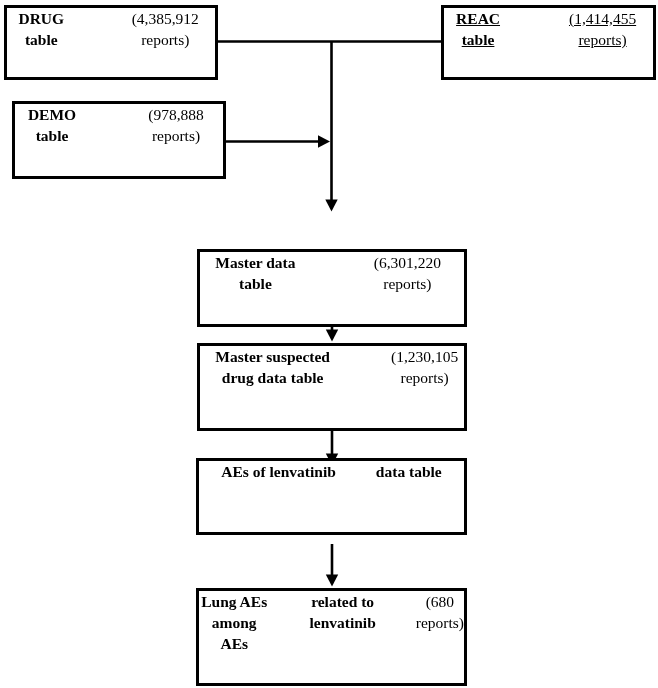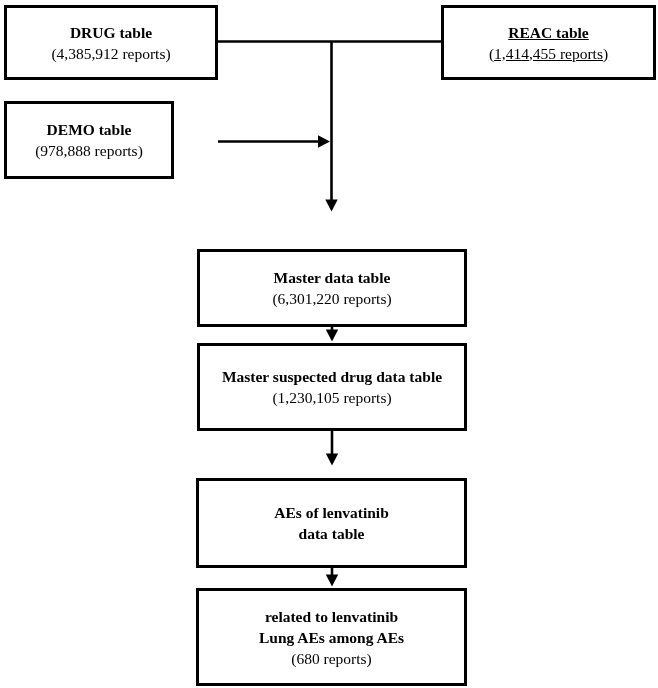--- a/index.html
+++ b/index.html
@@ -12,33 +12,34 @@
   }
   .canvas { position:relative; width:658px; height:688px; background:var(--bg); }
   .connectors { position:absolute; left:0; top:0; width:658px; height:688px; }
   .connectors line { stroke:var(--line); stroke-width:2.6; }
   .connectors polygon { fill:var(--line); }
   .box {
     position:absolute;
     box-sizing:border-box;
     border:3px solid var(--line);
     background:var(--bg);
-    display:flex; flex-direction:column;
-    justify-content:center; align-items:center;
+    display:flex; flex-direction:row;
+    justify-content:center; align-items:flex-start;
     text-align:center;
     font-size:15.5px; line-height:21px;
     color:var(--line);
+    gap:40px;
   }
   .box .t { font-weight:bold; }
   .b-drug      { left:4px;   top:5px;   width:214px; height:75px; }
   .b-reac      { left:441px; top:5px;   width:215px; height:75px;text-decoration:underline; }
-  .b-demo      { left:4px;   top:101px; width:170px; height:78px; }
+  .b-demo      { left:12px;   top:101px; width:214px; height:78px; }
   .b-master    { left:197px; top:213px; width:270px; height:78px;margin-top:36px; }
   .b-suspected { left:197px; top:343px; width:270px; height:88px; }
-  .b-aes       { left:196px; top:478px; width:271px; height:90px; }
+  .b-aes       { left:196px; top:458px; width:271px; height:77px; }
   .b-lung      { left:196px; top:588px; width:271px; height:98px; }
 </style>
 </head>
 <body>
 
 <div class="canvas">
 
   <svg class="connectors" viewBox="0 0 658 688" xmlns="http://www.w3.org/2000/svg">
 
     <line x1="217" y1="41.5" x2="441" y2="41.5"></line>
@@ -83,18 +84,18 @@
     <div class="t">Master suspected drug data table</div>
     <div class="c">(1,230,105 reports)</div>
   </div>
 
   <div class="box b-aes">
     <div class="t">AEs of lenvatinib</div>
     <div class="t">data table</div>
   </div>
 
   <div class="box b-lung">
+    <div class="t">Lung AEs among AEs</div>
     <div class="t">related to lenvatinib</div>
-    <div class="t">Lung AEs among AEs</div>
     <div class="c">(680 reports)</div>
   </div>
 
 </div>
 
 </body></html>

